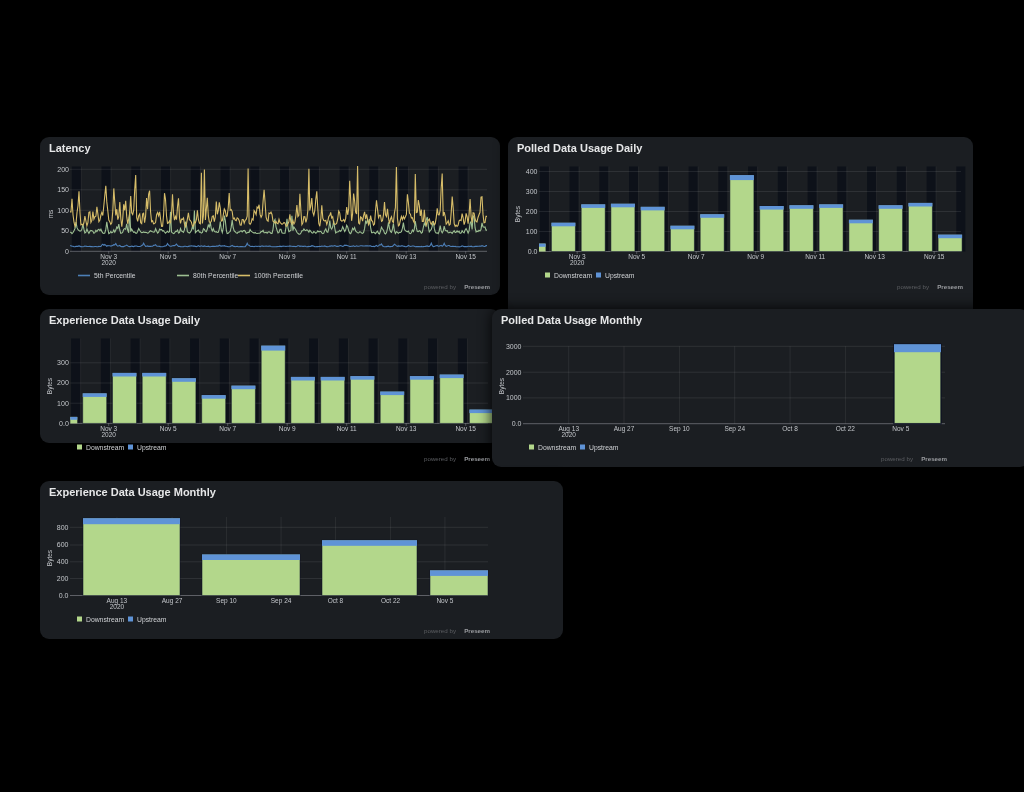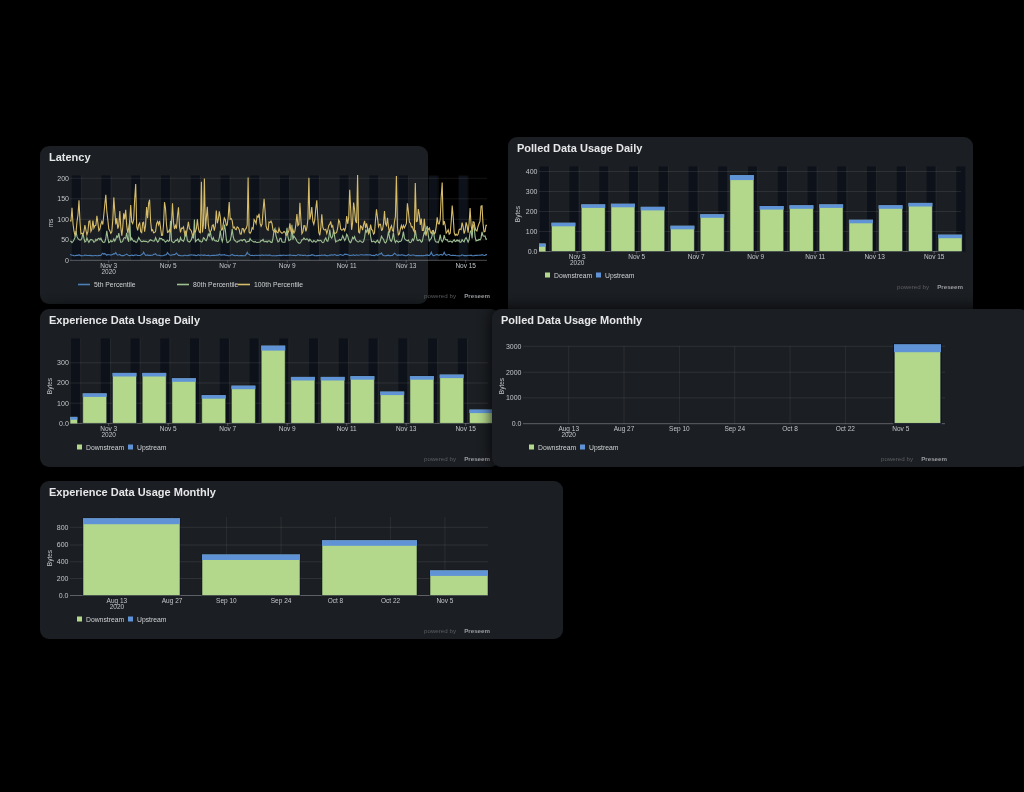--- a/index.html
+++ b/index.html
@@ -1,17 +1,17 @@
 <!DOCTYPE html>
 <html><head><meta charset="utf-8"><style>
 html,body{margin:0;padding:0;background:#000;width:1024px;height:792px;overflow:hidden}
 *{font-family:"Liberation Sans",sans-serif}
 .panel{position:absolute;background:#1b1e22;border-radius:9px;box-shadow:0 0 14px rgba(0,0,0,0.9);filter:blur(0.5px)}
 </style></head><body>
-<div class="panel" style="left:40px;top:146px;width:388px;height:158px">
+<div class="panel" style="left:40px;top:137px;width:460px;height:158px">
     <svg width="460" height="158" style="position:absolute;left:0;top:0">
       <text x="9" y="15" font-size="11" text-anchor="start" fill="#e6e7e8" font-weight="bold">Latency</text>
       <rect x="31.8" y="29.5" width="9" height="84.8" fill="#0d1119"></rect>
       <rect x="61.5" y="29.5" width="9" height="84.8" fill="#0d1119"></rect>
       <rect x="91.3" y="29.5" width="9" height="84.8" fill="#0d1119"></rect>
       <rect x="121.0" y="29.5" width="9" height="84.8" fill="#0d1119"></rect>
       <rect x="150.8" y="29.5" width="9" height="84.8" fill="#0d1119"></rect>
       <rect x="180.6" y="29.5" width="9" height="84.8" fill="#0d1119"></rect>
       <rect x="210.3" y="29.5" width="9" height="84.8" fill="#0d1119"></rect>
       <rect x="240.1" y="29.5" width="9" height="84.8" fill="#0d1119"></rect>
@@ -165,21 +165,21 @@
       <line x1="426.2" y1="114.5" x2="426.2" y2="117.0" stroke="rgba(220,220,230,0.28)"></line>
       <text x="69.2" y="128" font-size="6.5" text-anchor="middle" fill="#c3c6ca" font-weight="normal">2020</text>
       <rect x="37" y="135.5" width="5" height="5" fill="#b3d78b"></rect>
       <text x="46" y="141" font-size="6.8" text-anchor="start" fill="#cfd1d4" font-weight="normal">Downstream</text>
       <rect x="88" y="135.5" width="5" height="5" fill="#5f93d6"></rect>
       <text x="97" y="141" font-size="6.8" text-anchor="start" fill="#cfd1d4" font-weight="normal">Upstream</text>
       <text x="421" y="152" font-size="6.2" text-anchor="end" fill="#5c5e62" font-weight="normal">powered by</text>
       <text x="455" y="152" font-size="6.2" text-anchor="end" fill="#9b9da1" font-weight="bold">Preseem</text>
     </svg>
   </div>
-<div class="panel" style="left:40px;top:309px;width:460px;height:158px">
+<div class="panel" style="left:40px;top:309px;width:460px;height:134px">
     <svg width="460" height="158" style="position:absolute;left:0;top:0">
       <text x="9" y="15" font-size="11" text-anchor="start" fill="#e6e7e8" font-weight="bold">Experience Data Usage Daily</text>
       <rect x="31.1" y="29.5" width="9" height="84.9" fill="#0d1119"></rect>
       <rect x="60.9" y="29.5" width="9" height="84.9" fill="#0d1119"></rect>
       <rect x="90.6" y="29.5" width="9" height="84.9" fill="#0d1119"></rect>
       <rect x="120.3" y="29.5" width="9" height="84.9" fill="#0d1119"></rect>
       <rect x="150.1" y="29.5" width="9" height="84.9" fill="#0d1119"></rect>
       <rect x="179.8" y="29.5" width="9" height="84.9" fill="#0d1119"></rect>
       <rect x="209.6" y="29.5" width="9" height="84.9" fill="#0d1119"></rect>
       <rect x="239.3" y="29.5" width="9" height="84.9" fill="#0d1119"></rect>

